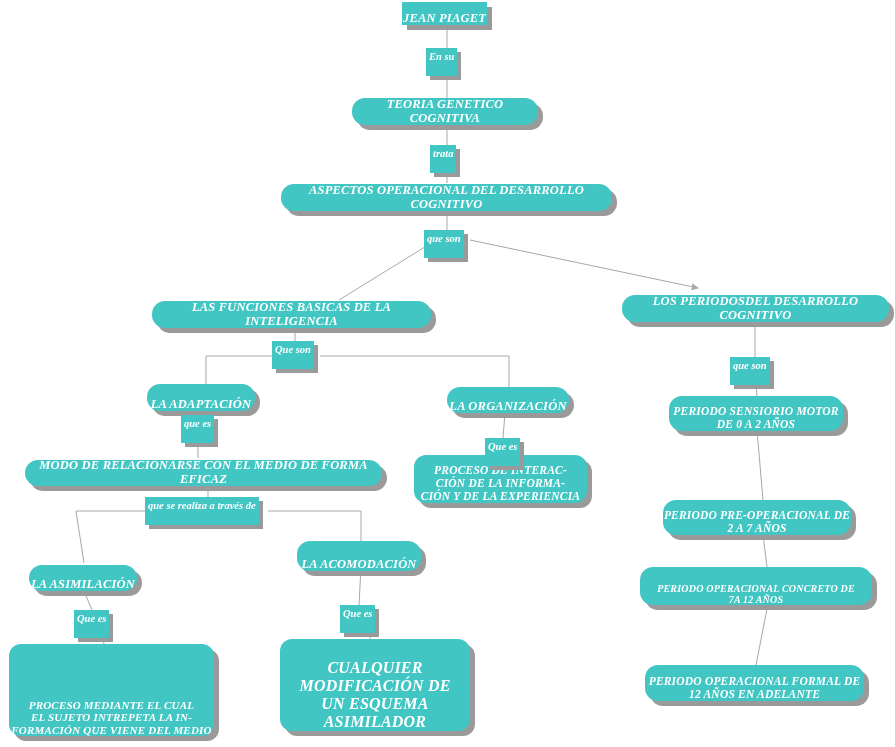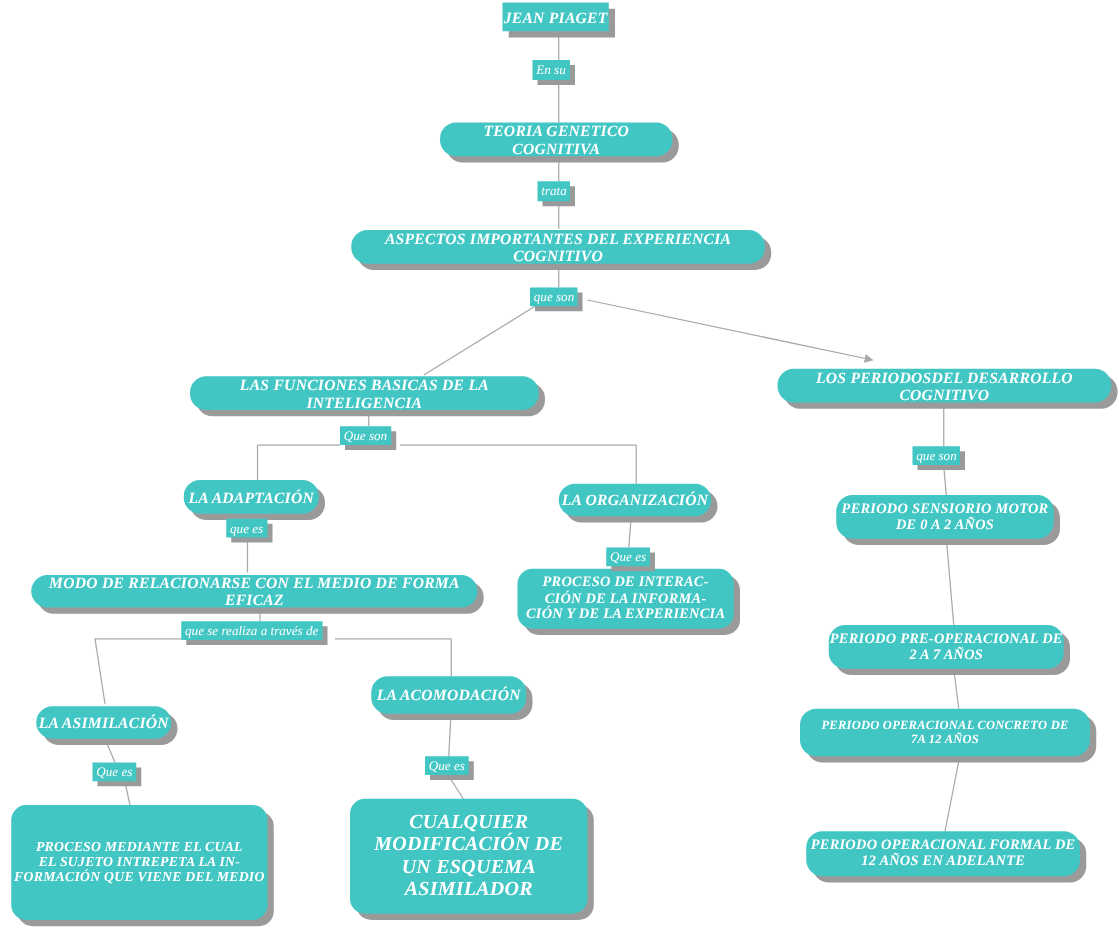--- a/index.html
+++ b/index.html
@@ -30,49 +30,49 @@
   
   .node {
     position: absolute;
     box-sizing: border-box;
     background: #42c6c4;
     color: #ffffff;
     font-style: italic;
     font-weight: bold;
     text-align: center;
     display: flex;
-    align-items: center;
+    align-items: flex-end;
     justify-content: center;
     line-height: 1.12;
     box-shadow: 5px 5px 0 0 #9a9a9a;
     letter-spacing: 0.2px;
     z-index: 3;
   }
   .node.pill   { border-radius: 13px; }
   .node.sharp  { border-radius: 0; }
   .node.block  { border-radius: 12px; }
 
   
   .linklabel {
     position: absolute;
     box-sizing: border-box;
     background: #42c6c4;
     color: #ffffff;
     font-style: italic;
-    font-weight: normal;
+    font-weight: bold;
     text-align: center;
     display: flex;
-    align-items: flex-start;
+    align-items: flex-end;
     justify-content: center;
     line-height: 1;
     box-shadow: 4px 4px 0 0 #9a9a9a;
     white-space: nowrap;
     z-index: 4;
     font-size: 10.5px;
-    padding: 4px 3px;
+    padding: 14px 3px;
   }
 
   .txt { display: block; white-space: pre-line; }
 </style>
 </head>
 <body>
 
 <div id="canvas">
 
   <svg id="edges" viewBox="0 0 895 747" width="895" height="747" xmlns="http://www.w3.org/2000/svg">
@@ -141,21 +141,21 @@
 
   <div class="node sharp" style="left:402px; top:2px; width:85px; height:23px; font-size:12.5px;">
     <span class="txt">JEAN PIAGET</span>
   </div>
 
   <div class="node pill" style="left:352px; top:98px; width:186px; height:27px; font-size:12.5px;">
     <span class="txt">TEORIA GENETICO COGNITIVA</span>
   </div>
 
   <div class="node pill" style="left:281px; top:184px; width:331px; height:27px; font-size:12.5px;">
-    <span class="txt">ASPECTOS IMPORTANTES DEL EXPERIENCIA COGNITIVO</span>
+    <span class="txt">ASPECTOS OPERACIONAL DEL DESARROLLO COGNITIVO</span>
   </div>
 
   <div class="node pill" style="left:152px; top:301px; width:279px; height:27px; font-size:12.5px;">
     <span class="txt">LAS FUNCIONES BASICAS DE LA INTELIGENCIA</span>
   </div>
 
   <div class="node pill" style="left:622px; top:295px; width:267px; height:27px; font-size:12.5px;">
     <span class="txt">LOS PERIODOSDEL DESARROLLO COGNITIVO</span>
   </div>
 

